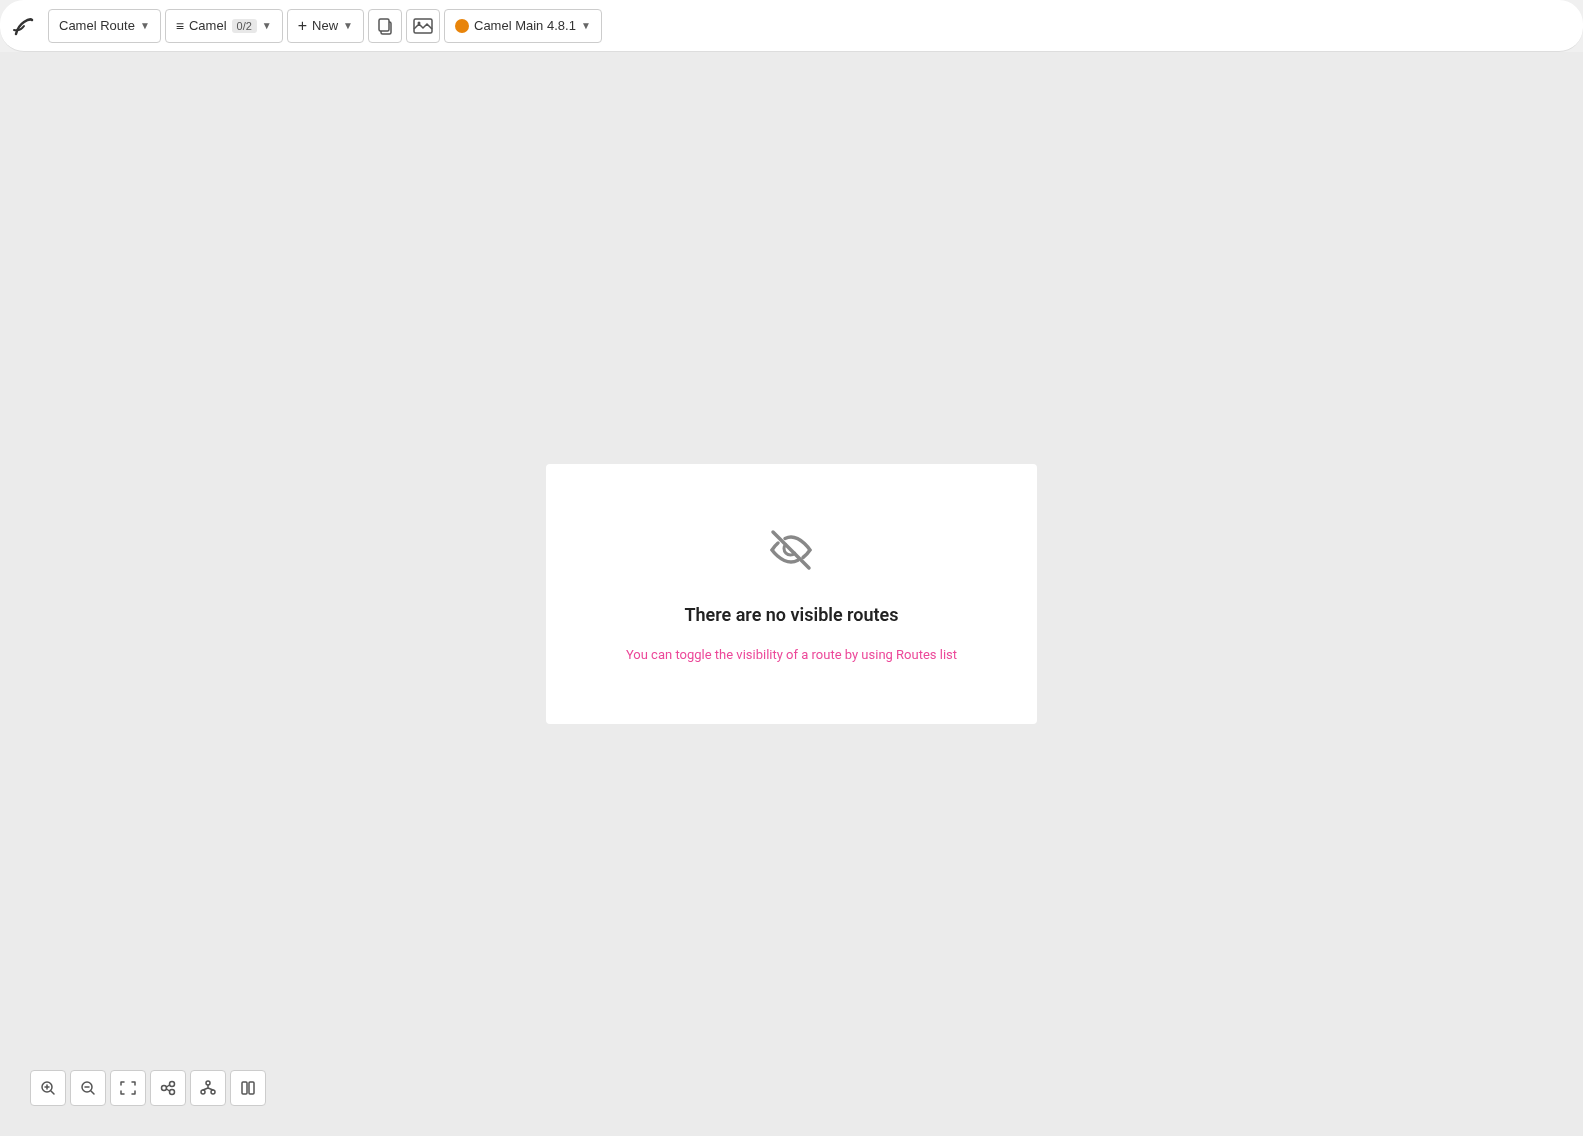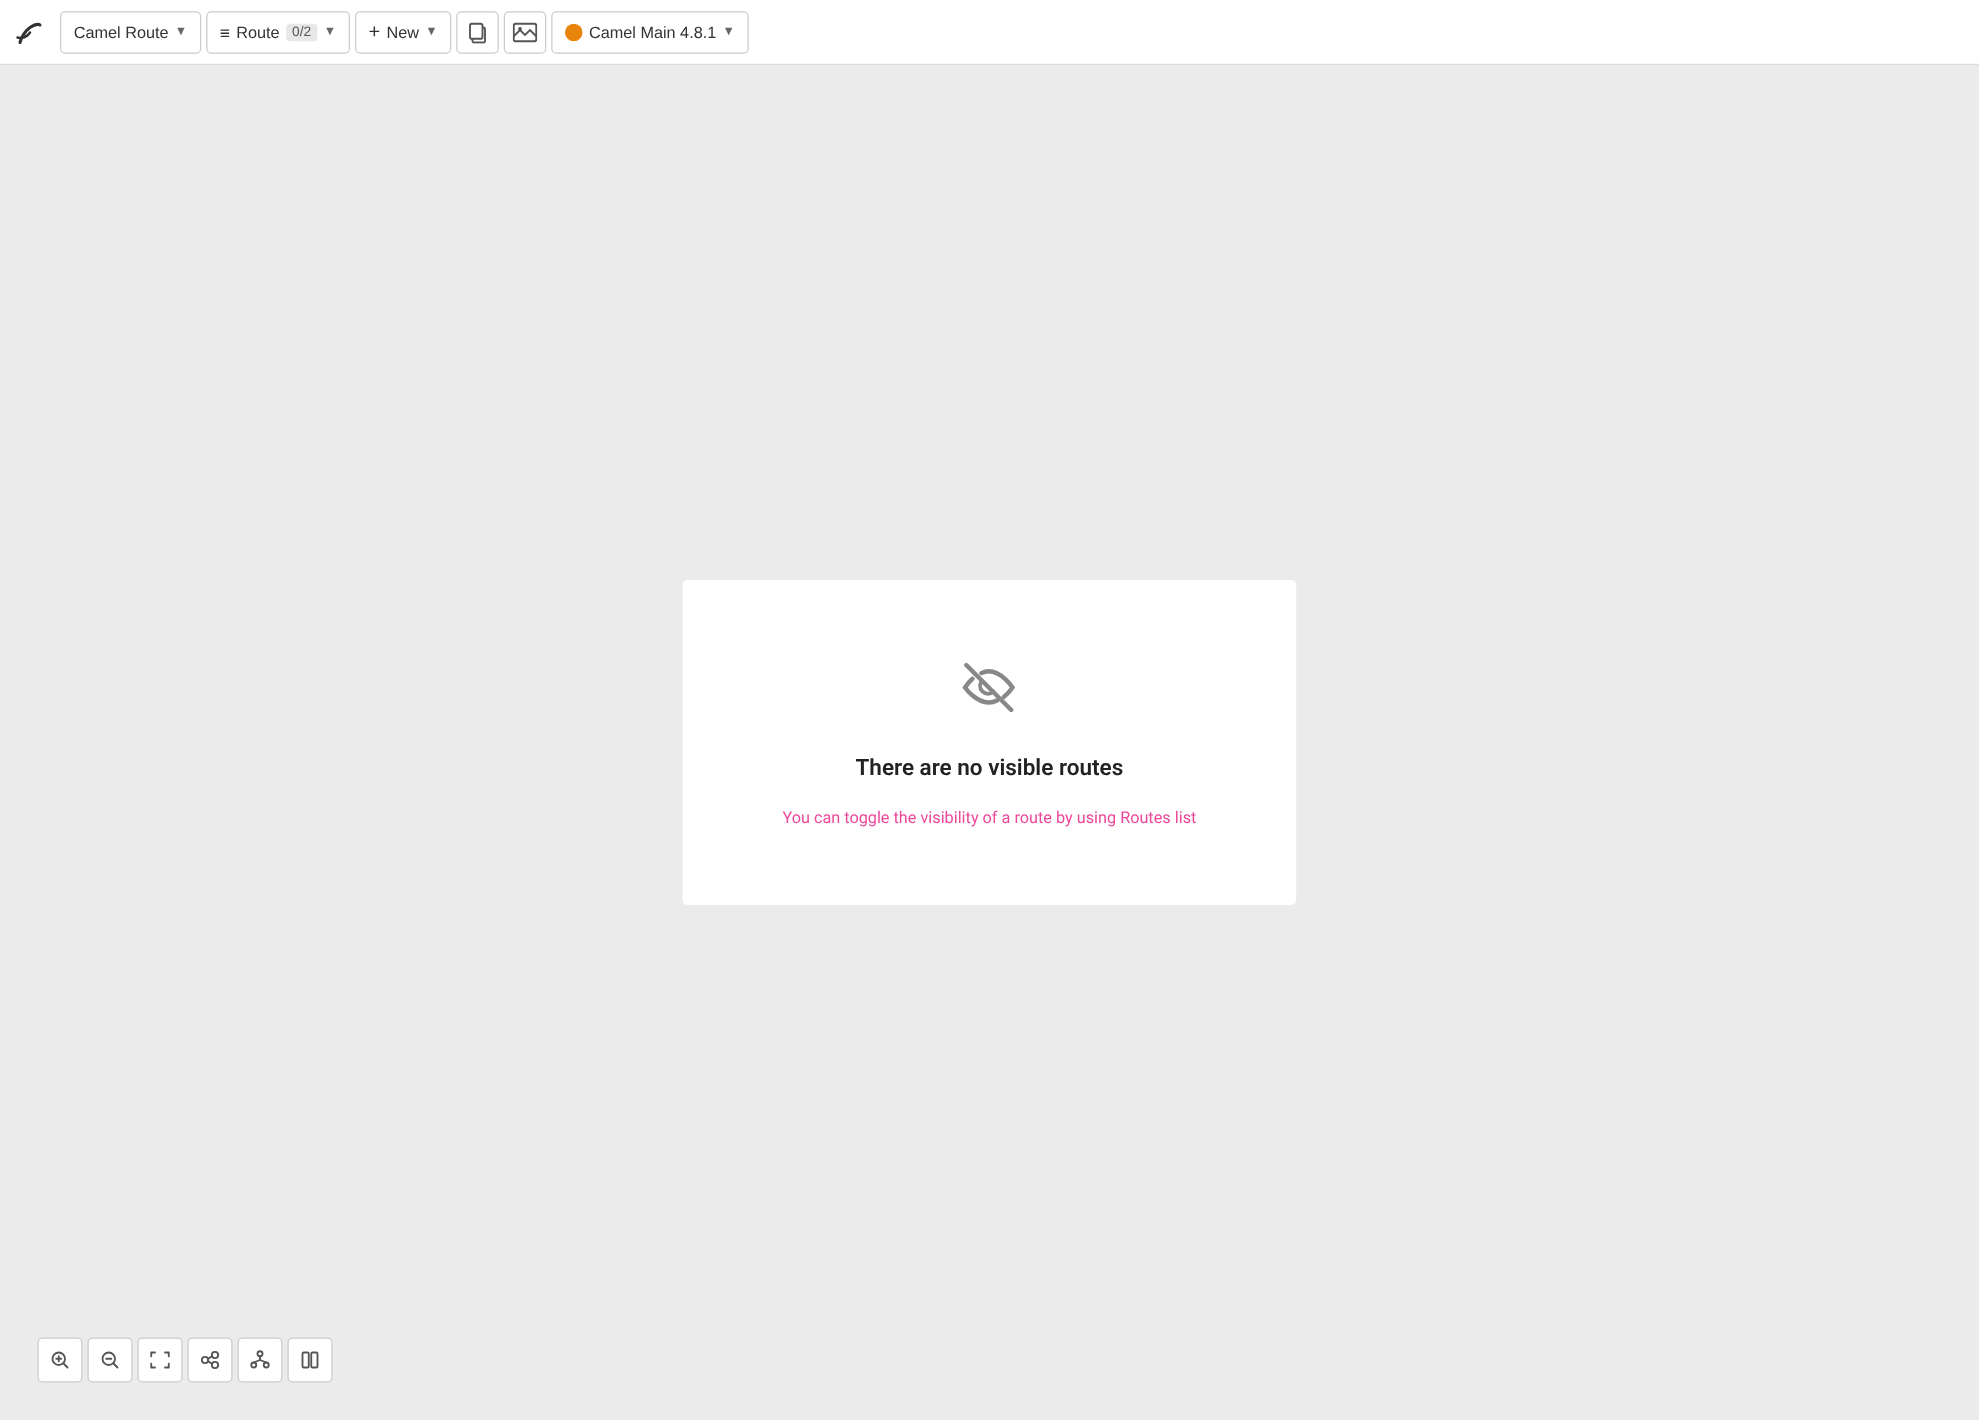--- a/index.html
+++ b/index.html
@@ -18,20 +18,21 @@
     .toolbar {
       display: flex;
       align-items: center;
       background: #ffffff;
       border-bottom: 1px solid #ddd;
       padding: 0 8px;
       height: 52px;
       gap: 4px;
       position: relative;
       z-index: 10;
+      border-radius: 24px;
     }
     .toolbar-btn {
       display: flex;
       align-items: center;
       gap: 5px;
       padding: 5px 10px;
       border: 1px solid #ccc;
       border-radius: 4px;
       background: #fff;
       cursor: pointer;
@@ -159,21 +160,21 @@
     </svg>
   </div>
 
   <button class="toolbar-btn">
     <span>Camel Route</span>
     <span class="chevron">▼</span>
   </button>
 
   <button class="toolbar-btn">
     <span style="font-size:14px;">≡</span>
-    <span>Route</span>
+    <span>Camel</span>
     <span class="routes-badge">0/2</span>
     <span class="chevron">▼</span>
   </button>
 
   <button class="toolbar-btn">
     <span style="font-size:16px; font-weight:300;">+</span>
     <span>New</span>
     <span class="chevron">▼</span>
   </button>
 

